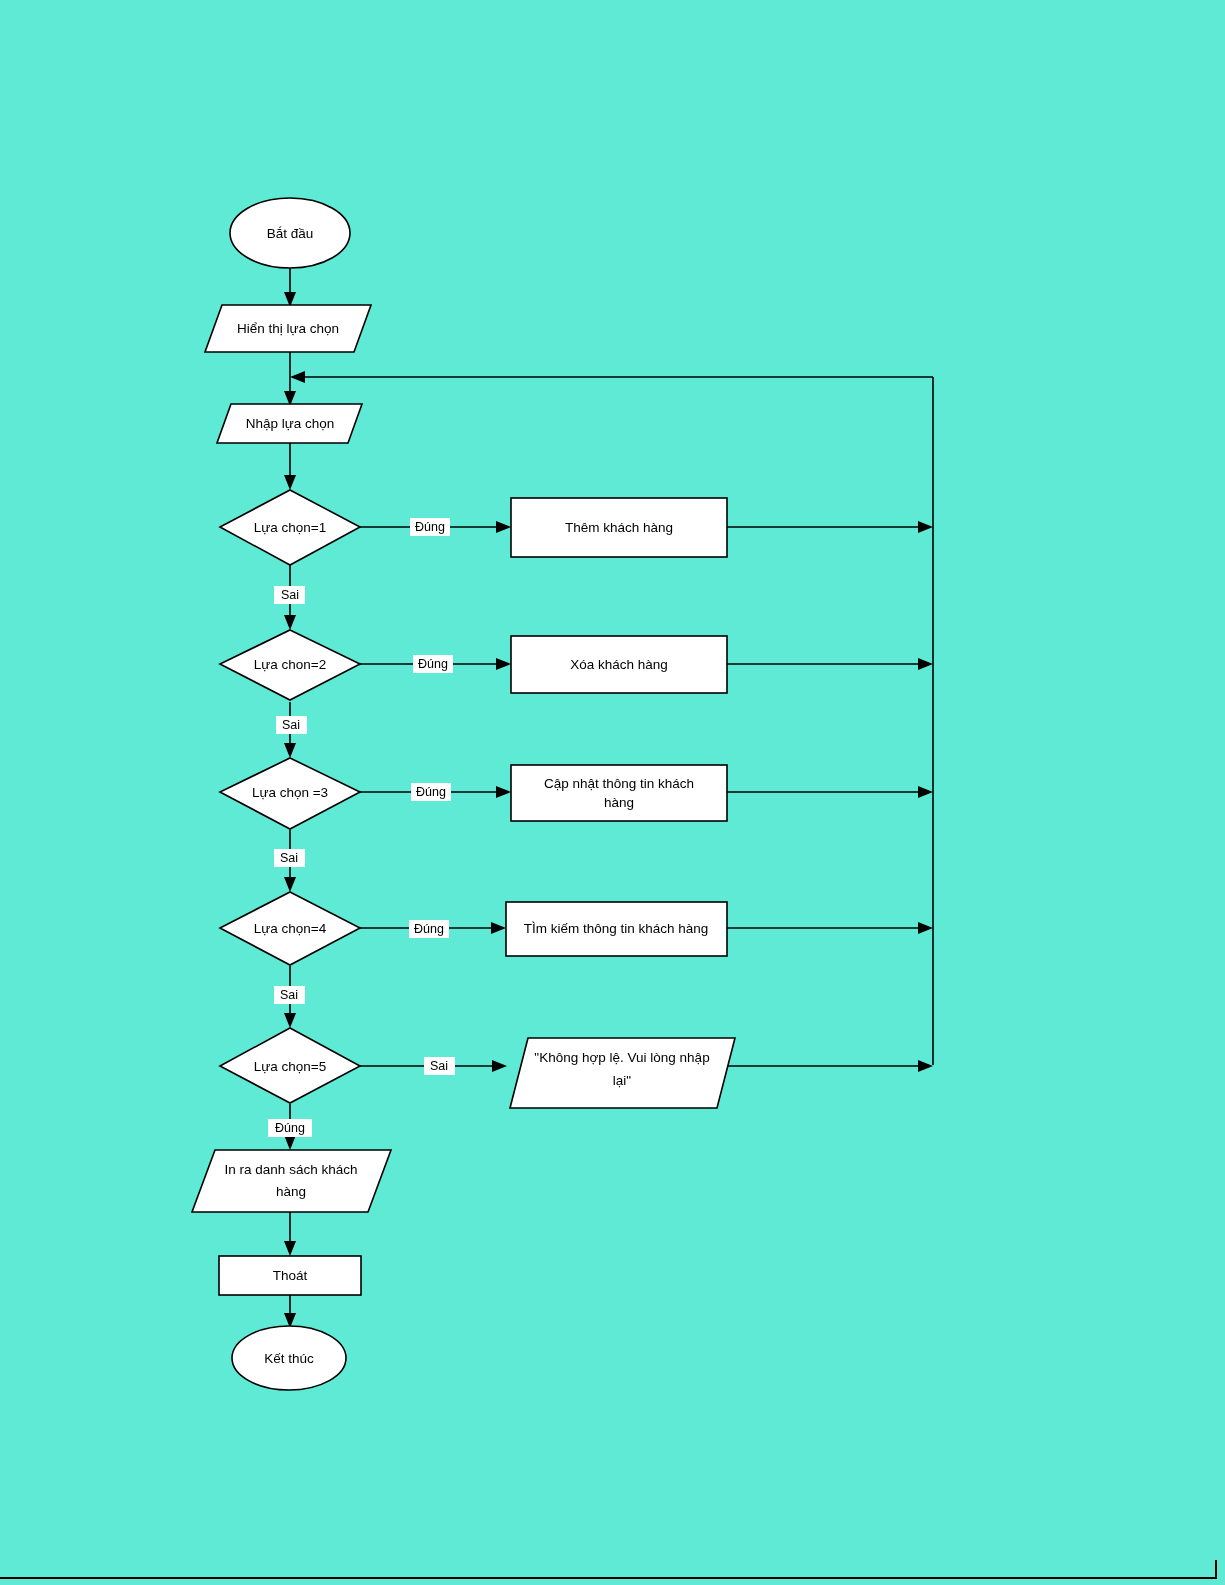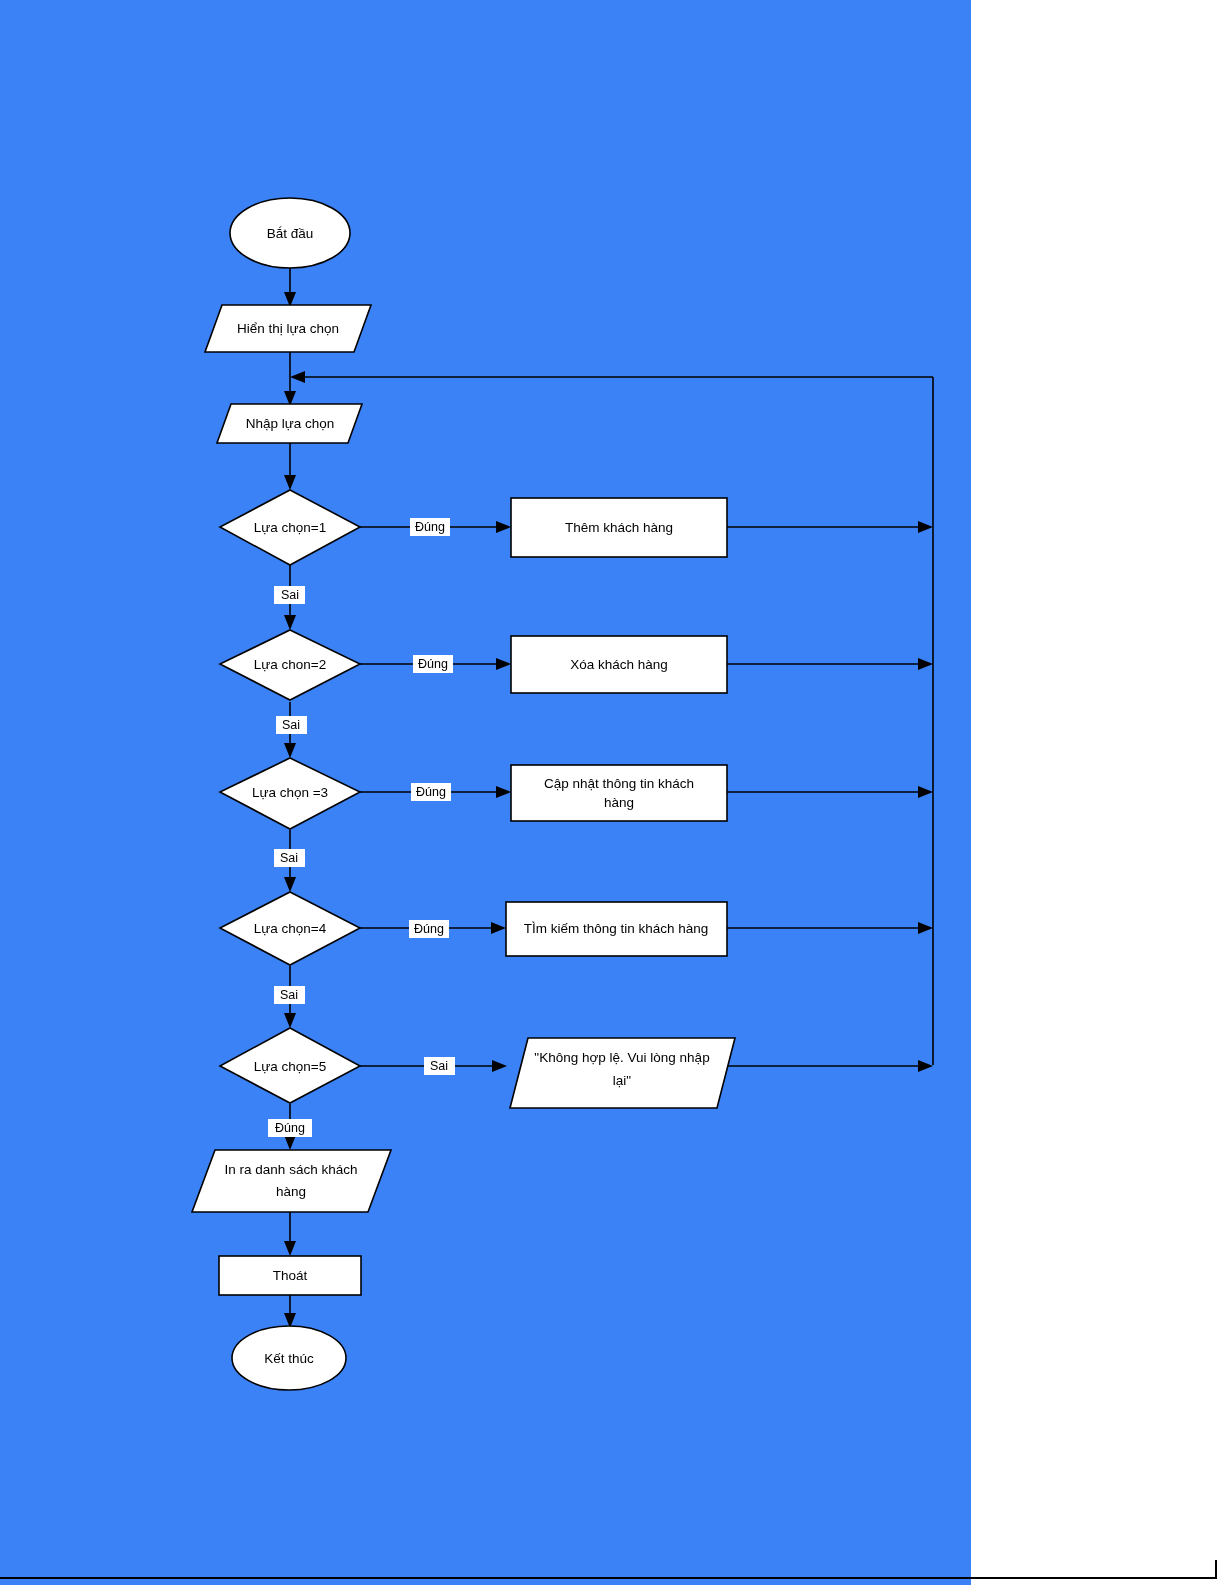--- a/index.html
+++ b/index.html
@@ -8,23 +8,23 @@
     background: #ffffff;
   }
   body {
     width: 1225px;
     height: 1585px;
     font-family: "Liberation Sans", sans-serif;
     overflow: hidden;
   }
   #page {
     position: relative;
-    width: 971px;
+    width: 1225px;
     height: 1585px;
-    background: #3b82f6;
+    background: #5eead4;
   }
   #flow-svg {
     position: absolute;
     left: 0;
     top: 0;
     width: 1225px;
     height: 1585px;
     display: block;
   }
   .shape-stroke {

